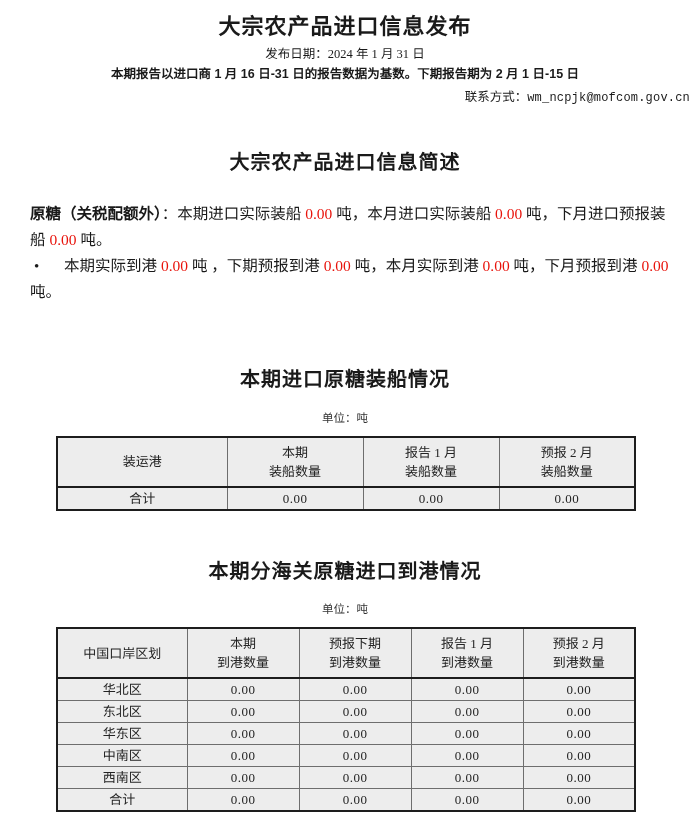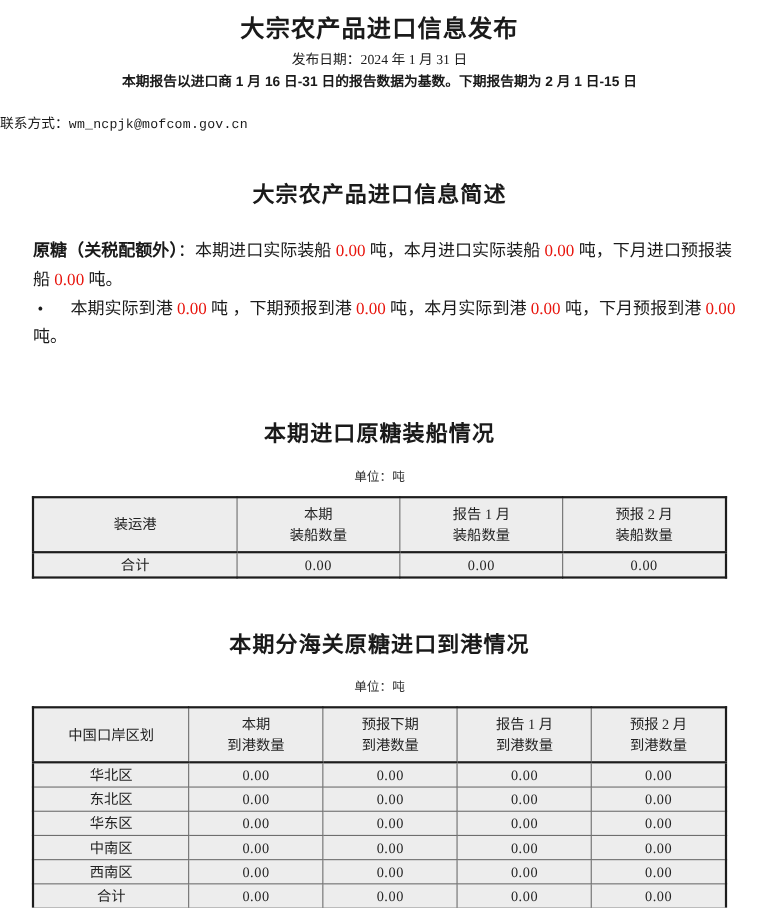--- a/index.html
+++ b/index.html
@@ -42,24 +42,24 @@
   }
   .notice {
     text-align: center;
     font-size: 12.5px;
     font-weight: bold;
     line-height: 20px;
     margin-top: 0px;
     font-family: "Liberation Sans", "DejaVu Sans", sans-serif;
   }
   .contact {
-    text-align: left;
+    text-align: right;
     font-size: 12.5px;
     line-height: 20px;
-    margin-top: 18px;
+    margin-top: 3px;
   }
   .contact .mail {
     font-family: "Liberation Mono", "DejaVu Sans Mono", monospace;
     font-size: 12px;
     letter-spacing: 0.2px;
   }
 
   
   .section-heading {
     text-align: center;
@@ -106,21 +106,21 @@
   .unit {
     text-align: center;
     font-size: 11.5px;
     margin-top: 16px;
     color: #333;
   }
 
   
   .tbl-wrap {
     margin: 11px auto 0 auto;
-    width: 632px;
+    width: 578px;
   }
   table.data {
     border-collapse: collapse;
     width: 100%;
     table-layout: fixed;
     background: #ededed;
     border: 2px solid #1d1d1d;
   }
   table.data td, table.data th {
     border: 1px solid #6e6e6e;

